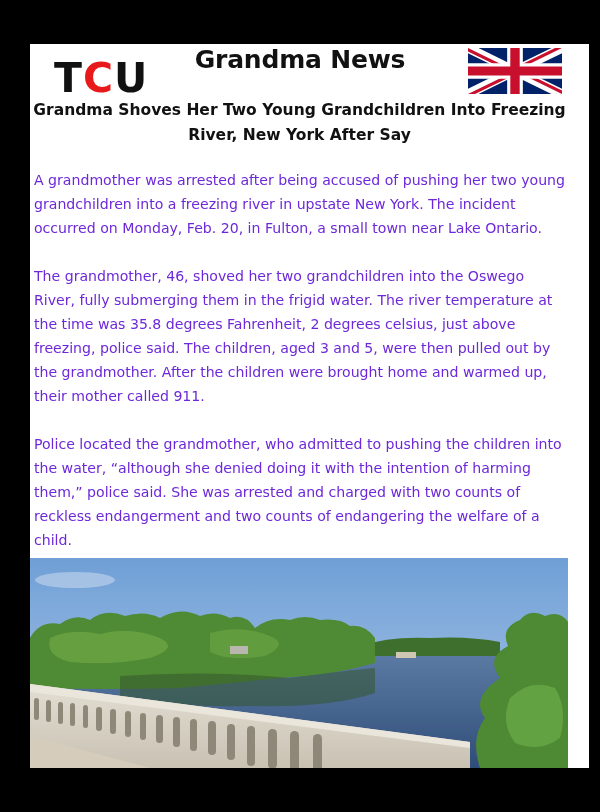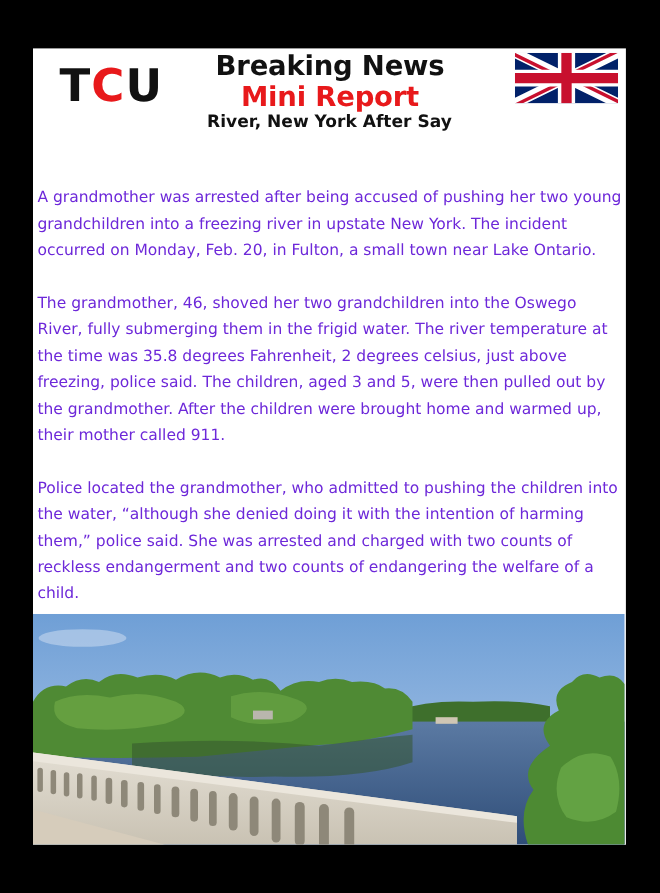--- a/index.html
+++ b/index.html
@@ -14,20 +14,21 @@
     overflow: hidden;
     font-family: "DejaVu Sans", "Liberation Sans", sans-serif;
   }
   .card {
     position: absolute;
     left: 30px;
     top: 44px;
     width: 539px;
     height: 724px;
     background: #ffffff;
+    padding-left: 20px;
   }
   .logo {
     position: absolute;
     left: 24px;
     top: 10px;
     font-family: "DejaVu Sans", sans-serif;
     font-weight: bold;
     font-size: 41px;
     letter-spacing: 1px;
     color: #111111;
@@ -96,22 +97,21 @@
   .photo svg { display: block; }
 </style>
 </head>
 <body>
 
 <div class="card">
 
   <div class="logo"><span>T</span><span class="red">C</span><span>U</span></div>
 
   <div class="masthead">
-    <div class="mast-1">Breaking News</div>
-    <div class="mast-2">Mini Report</div>
+    <div class="mast-1">Grandma News</div>
   </div>
 
   <div class="flag">
     <svg width="94" height="46" viewBox="0 0 60 30" preserveAspectRatio="none">
       <clipPath id="c1">
           <path d="M0,0 v30 h60 v-30 z"></path>
         </clipPath>
       <clipPath id="c2">
           <path d="M30,15 h30 v15 z v15 h-30 z h-30 v-15 z v-15 h30 z"></path>
         </clipPath>
@@ -119,20 +119,21 @@
         <path d="M0,0 v30 h60 v-30 z" fill="#012169"></path>
         <path d="M0,0 L60,30 M60,0 L0,30" stroke="#ffffff" stroke-width="6"></path>
         <path d="M0,0 L60,30 M60,0 L0,30" clip-path="url(#c2)" stroke="#c8102e" stroke-width="4"></path>
         <path d="M30,0 v30 M0,15 h60" stroke="#ffffff" stroke-width="10"></path>
         <path d="M30,0 v30 M0,15 h60" stroke="#c8102e" stroke-width="6"></path>
       </g>
     </svg>
   </div>
 
   <div class="headline">
+    <div>Grandma Shoves Her Two Young Grandchildren Into Freezing</div>
     <div>River, New York After Say</div>
   </div>
 
   <div class="body-text">
     <p>A grandmother was arrested after being accused of pushing her two young grandchildren into a freezing river in upstate New York. The incident occurred on Monday, Feb. 20, in Fulton, a small town near Lake Ontario.</p>
     <p>The grandmother, 46, shoved her two grandchildren into the Oswego River, fully submerging them in the frigid water. The river temperature at the time was 35.8 degrees Fahrenheit, 2 degrees celsius, just above freezing, police said. The children, aged 3 and 5, were then pulled out by the grandmother. After the children were brought home and warmed up, their mother called 911.</p>
     <p>Police located the grandmother, who admitted to pushing the children into the water, “although she denied doing it with the intention of harming them,” police said. She was arrested and charged with two counts of reckless endangerment and two counts of endangering the welfare of a child.</p>
   </div>
 
   <div class="photo">

